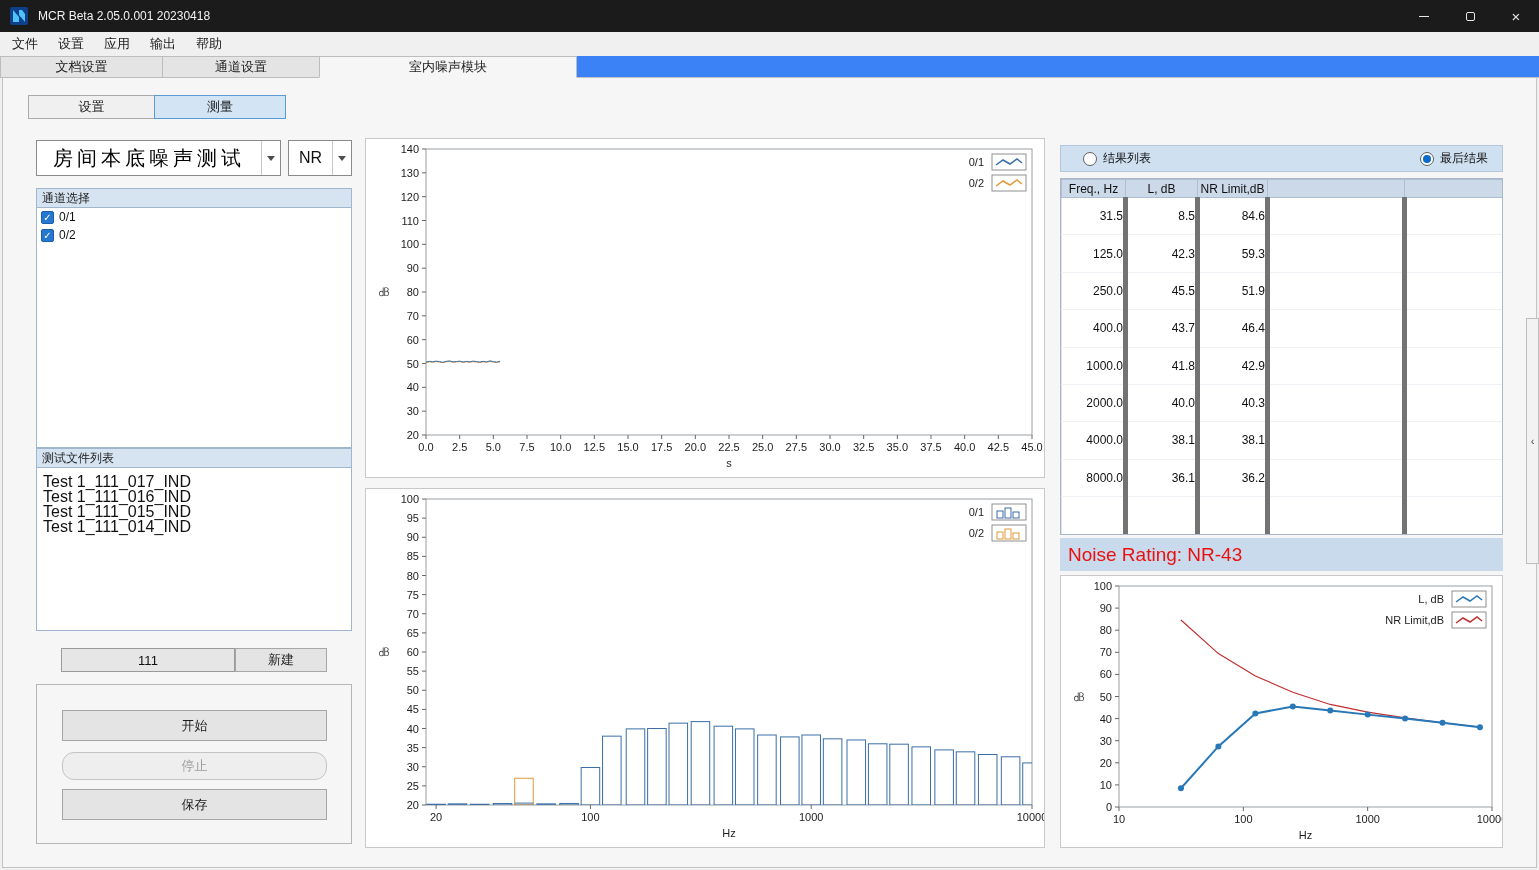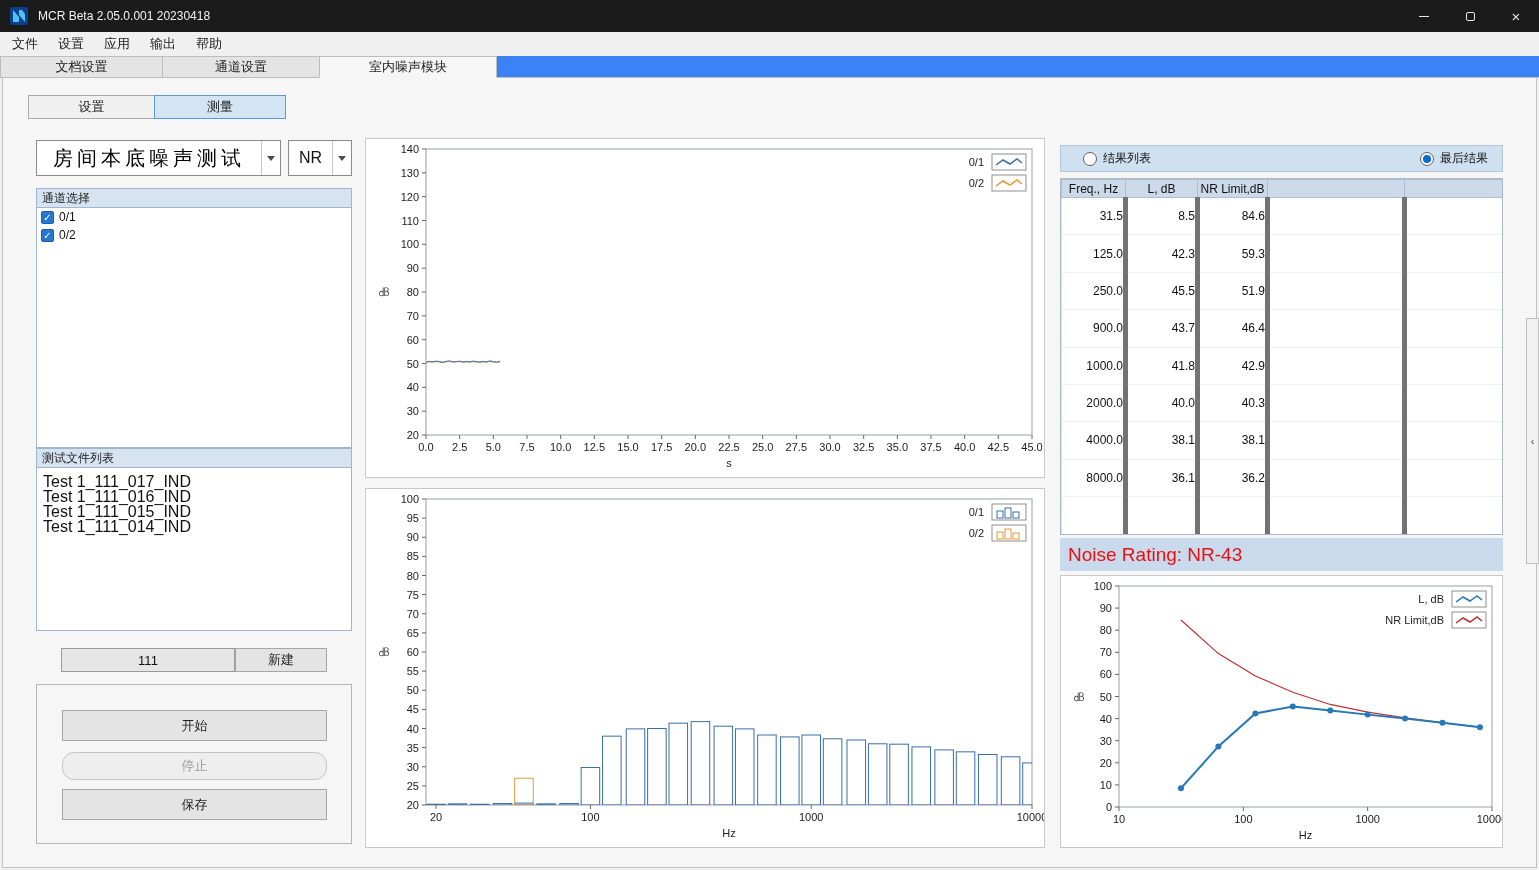--- a/index.html
+++ b/index.html
@@ -18,21 +18,21 @@
 
   
   .menubar { position:absolute; top:32px; left:0; width:100%; height:24px; background:#f0f0f0; display:flex; align-items:center; font-size:13px; color:#1c1c1c; padding-left:2px; }
   .menu-item { padding:3px 10px; }
 
   
   .maintabs { position:absolute; top:56px; left:0; width:100%; height:22px; background:#3b82f6; display:flex; border-bottom:1px solid #c2c2c2; }
   .main-tab { height:22px; display:flex; align-items:center; justify-content:center; font-size:13px; color:#1c1c1c; background:#e4e4e4; border:1px solid #bdbdbd; margin-left:-1px; }
   .main-tab:nth-child(1){ width:163px; margin-left:0; }
   .main-tab:nth-child(2){ width:158px; }
-  .main-tab:nth-child(3){ width:178px; }
+  .main-tab:nth-child(3){ width:258px; }
   .main-tab.active { background:#f6f6f6; border-bottom:1px solid #f6f6f6; position:relative; z-index:2; }
 
   .content { position:absolute; top:78px; left:2px; width:1535px; height:790px; background:#f6f6f6; border:1px solid #c2c2c2; border-top:none; }
 
   
   .subtabs { position:absolute; left:28px; top:95px; display:flex; z-index:3; }
   .sub-tab { height:24px; display:flex; align-items:center; justify-content:center; font-size:13px; color:#1c1c1c; background:#f0f0f0; border:1px solid #ababab; margin-left:-1px; }
   .sub-tab:nth-child(1){ width:127px; margin-left:0; }
   .sub-tab:nth-child(2){ width:132px; }
   .sub-tab.active { background:#d3e5f5; border:1px solid #5b9bd5; z-index:2; }
@@ -397,21 +397,21 @@
             <td></td>
           </tr>
           <tr>
             <td>250.0</td>
             <td>45.5</td>
             <td>51.9</td>
             <td></td>
             <td></td>
           </tr>
           <tr>
-            <td>900.0</td>
+            <td>400.0</td>
             <td>43.7</td>
             <td>46.4</td>
             <td></td>
             <td></td>
           </tr>
           <tr>
             <td>1000.0</td>
             <td>41.8</td>
             <td>42.9</td>
             <td></td>

